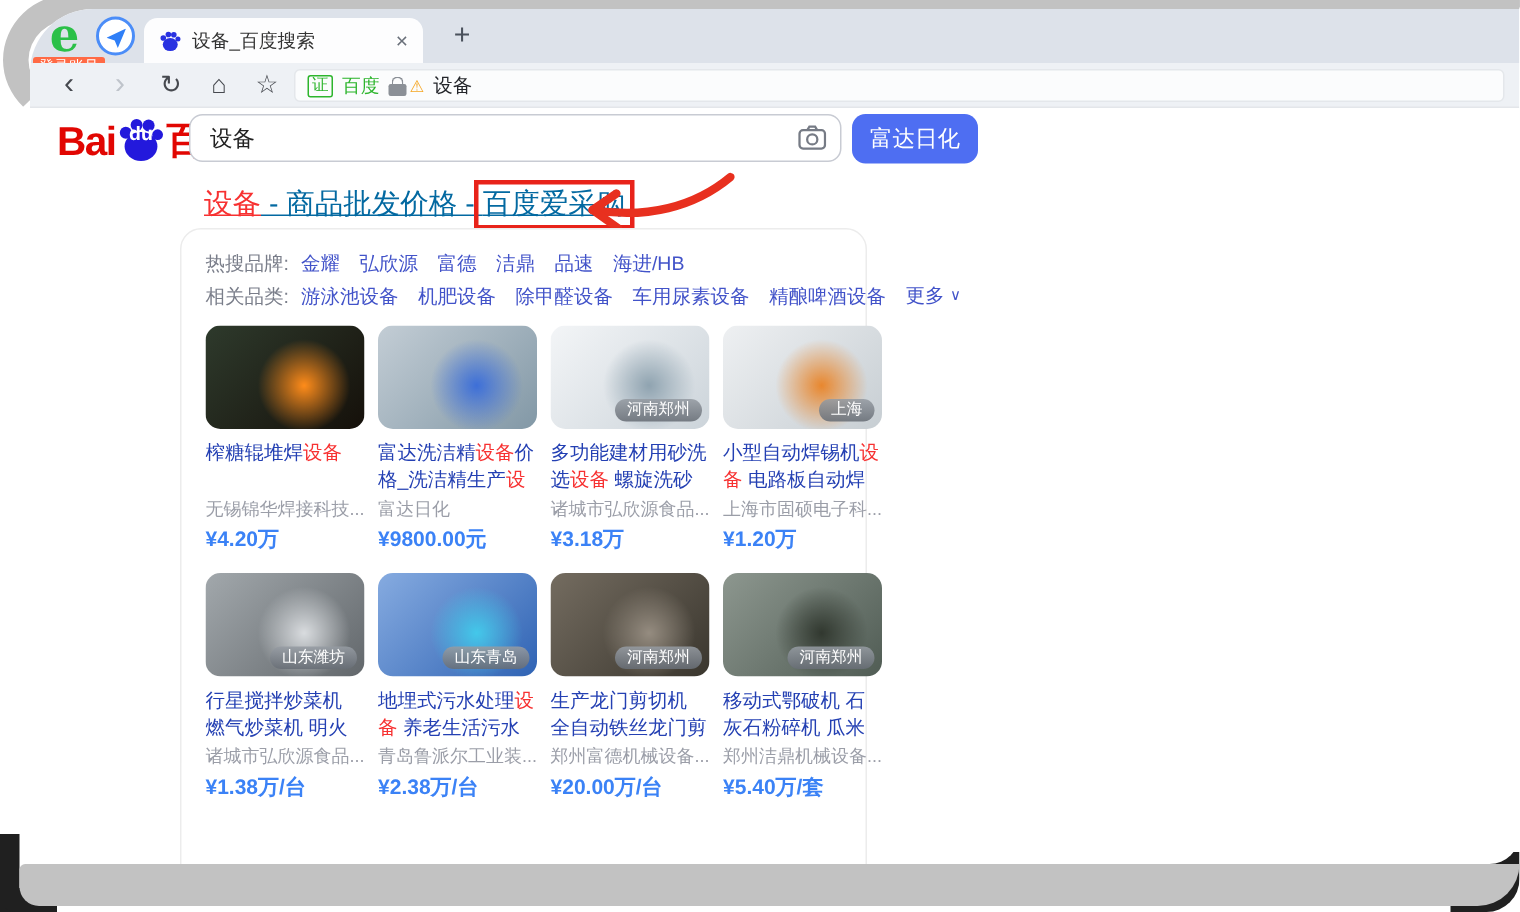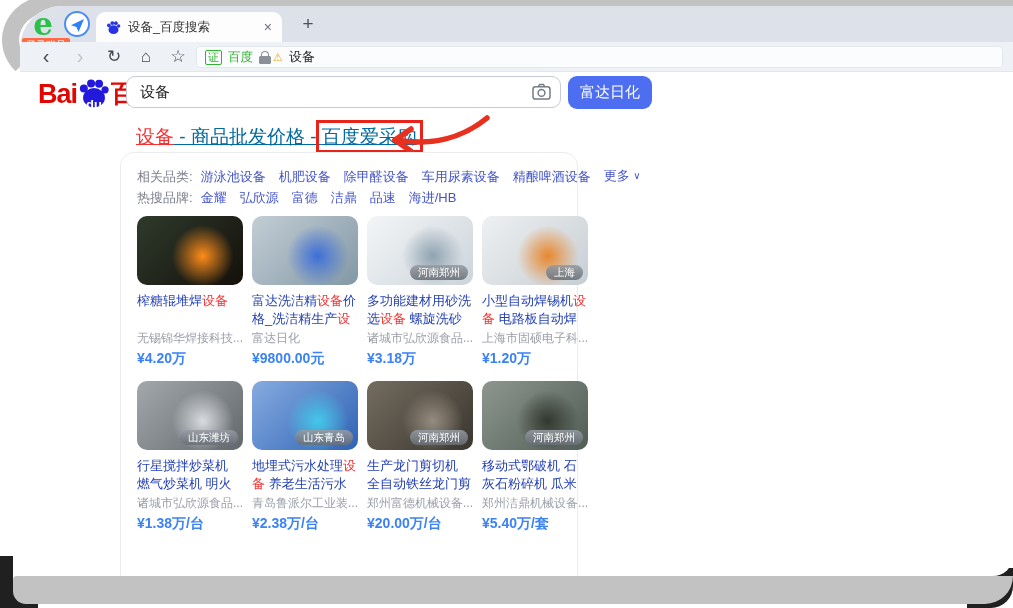--- a/index.html
+++ b/index.html
@@ -44,21 +44,21 @@
   .lock-shackle { position:absolute; left:2px; top:1px; width:8px; height:7px; border:1.5px solid #8b9097; border-bottom:none; border-radius:4px 4px 0 0; }
   .lock-body { position:absolute; left:0; top:6px; width:12px; height:8px; background:#8b9097; border-radius:1.5px; }
   .warn-glyph { font-size:11px; color:#f5a623; margin-left:-4px; }
   .url-text { font-size:13px; color:#24262b; }
 
   
   .baidu-logo { position:absolute; left:18px; top:66px; height:38px; display:flex; align-items:flex-end; cursor:pointer; }
   .logo-bai { font-size:27px; font-weight:bold; color:#e10602; letter-spacing:-1px; }
   .paw-wrap { position:relative; width:32px; height:34px; margin:0 1px; }
   .paw-wrap svg { position:absolute; left:0; top:0; }
-  .logo-du { position:absolute; left:0; top:21px; width:32px; text-align:center; color:#fff; font-size:13px; font-weight:bold; }
+  .logo-du { position:absolute; left:0; top:5px; width:32px; text-align:center; color:#fff; font-size:13px; font-weight:bold; }
   .logo-cn { font-size:25px; font-weight:bold; color:#e10602; }
   .search-input { position:absolute; left:106px; top:70px; width:435px; height:32px; border:1px solid #c8cbd3; border-radius:9px; padding:0 40px 0 13px; font-size:15px; color:#222; background:#fff; outline:none; font-family:inherit; }
   .camera-icon { position:absolute; left:512px; top:77px; width:19px; height:17px; }
   .search-btn { position:absolute; left:548px; top:70px; width:84px; height:33px; background:#4e6ef2; color:#fff; font-size:15px; border:none; border-radius:9px; cursor:pointer; font-family:inherit; }
 
   
   .result-title { position:absolute; left:116px; top:118px; font-size:19px; line-height:26px; cursor:pointer; }
   .result-title span { text-decoration:underline; }
   .seg-red { color:#f73131; }
   .seg-blue { color:#0369a1; }
@@ -164,28 +164,28 @@
     <button class="search-btn">富达日化</button>
 
     <div class="result-title"><span class="seg-red">设备</span><span class="seg-blue"> - 商品批发价格 - </span><span class="seg-blue annot-box">百度爱采购</span></div>
     <svg class="arrow-svg" width="135" height="55" viewBox="0 0 135 55">
       <path d="M122 8 C 98 28, 66 36, 30 30" stroke="#e8301f" stroke-width="5.5" fill="none" stroke-linecap="round"></path>
       <path d="M30 30 L46 19 M30 30 L47 42" stroke="#e8301f" stroke-width="5.5" fill="none" stroke-linecap="round"></path>
     </svg>
 
     <div class="res-card">
       <div class="meta-row">
+        <span class="meta-label">热搜品牌:</span>
+        <span><span class="pill-link">金耀</span><span class="pill-link">弘欣源</span><span class="pill-link">富德</span><span class="pill-link">洁鼎</span><span class="pill-link">品速</span><span class="pill-link">海进/HB</span></span>
+      </div>
+      <div class="meta-row">
         <span class="meta-label">相关品类:</span>
         <span><span class="pill-link">游泳池设备</span><span class="pill-link">机肥设备</span><span class="pill-link">除甲醛设备</span><span class="pill-link">车用尿素设备</span><span class="pill-link">精酿啤酒设备</span></span>
         <span class="more-link"><span>更多</span> <span class="more-chevron">∨</span></span>
       </div>
-      <div class="meta-row">
-        <span class="meta-label">热搜品牌:</span>
-        <span><span class="pill-link">金耀</span><span class="pill-link">弘欣源</span><span class="pill-link">富德</span><span class="pill-link">洁鼎</span><span class="pill-link">品速</span><span class="pill-link">海进/HB</span></span>
-      </div>
       <div class="prod-grid">
           <div class="card">
     <div class="card-img" style="background: radial-gradient(circle at 62% 58%, rgb(255, 140, 26) 0%, transparent 40%), linear-gradient(135deg, rgb(46, 58, 44), rgb(21, 16, 10));">
       
     </div>
     <div class="card-title"><span>榨糖辊堆焊</span><span class="hl">设备</span></div>
     <div class="card-seller">无锡锦华焊接科技...</div>
     <div class="card-price">¥4.20万</div>
 
   </div>

